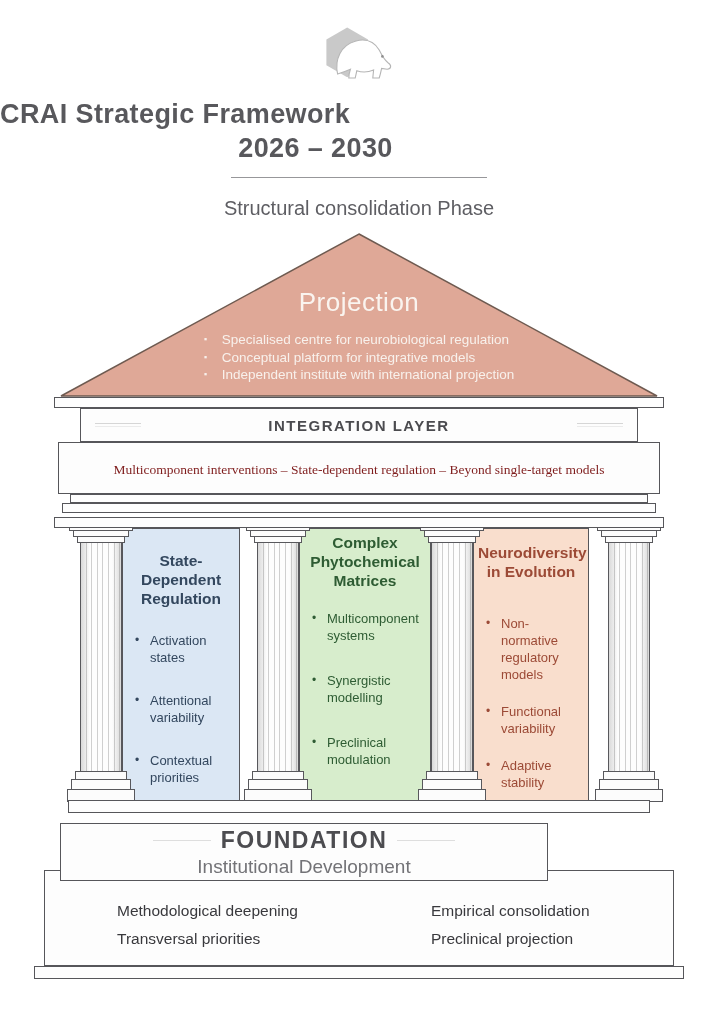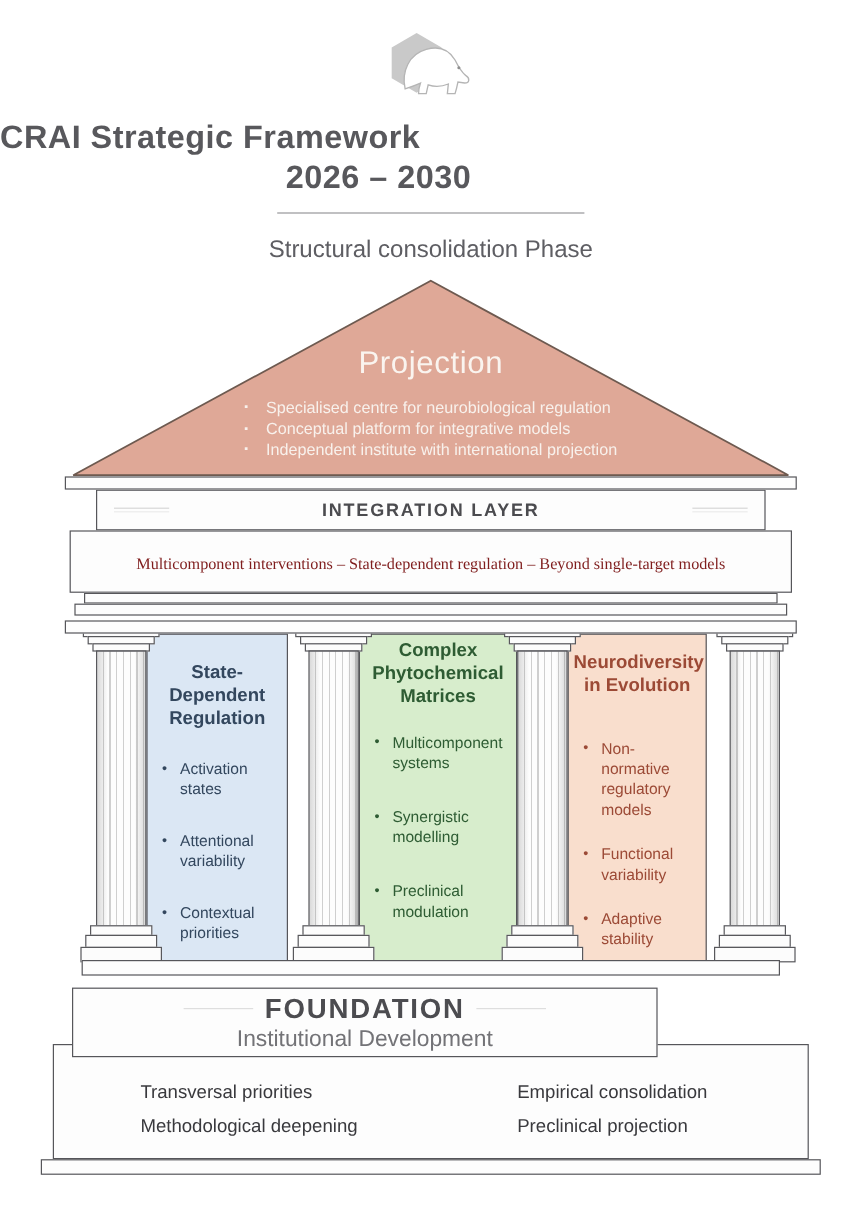--- a/index.html
+++ b/index.html
@@ -245,22 +245,22 @@
   <div class="abs wbox found-box">
     <div class="found-label-row">
       <span class="fline"></span>
       <span class="found-label">FOUNDATION</span>
       <span class="fline"></span>
     </div>
     <div class="found-sub">Institutional Development</div>
   </div>
   <div class="abs wbox base-box">
     <div class="base-col1">
+      <div class="base-item">Methodological deepening</div>
       <div class="base-item">Transversal priorities</div>
-      <div class="base-item">Methodological deepening</div>
     </div>
     <div class="base-col2">
       <div class="base-item">Empirical consolidation</div>
       <div class="base-item">Preclinical projection</div>
     </div>
   </div>
   <div class="abs wbox plinth"></div>
 
 </div>
 

